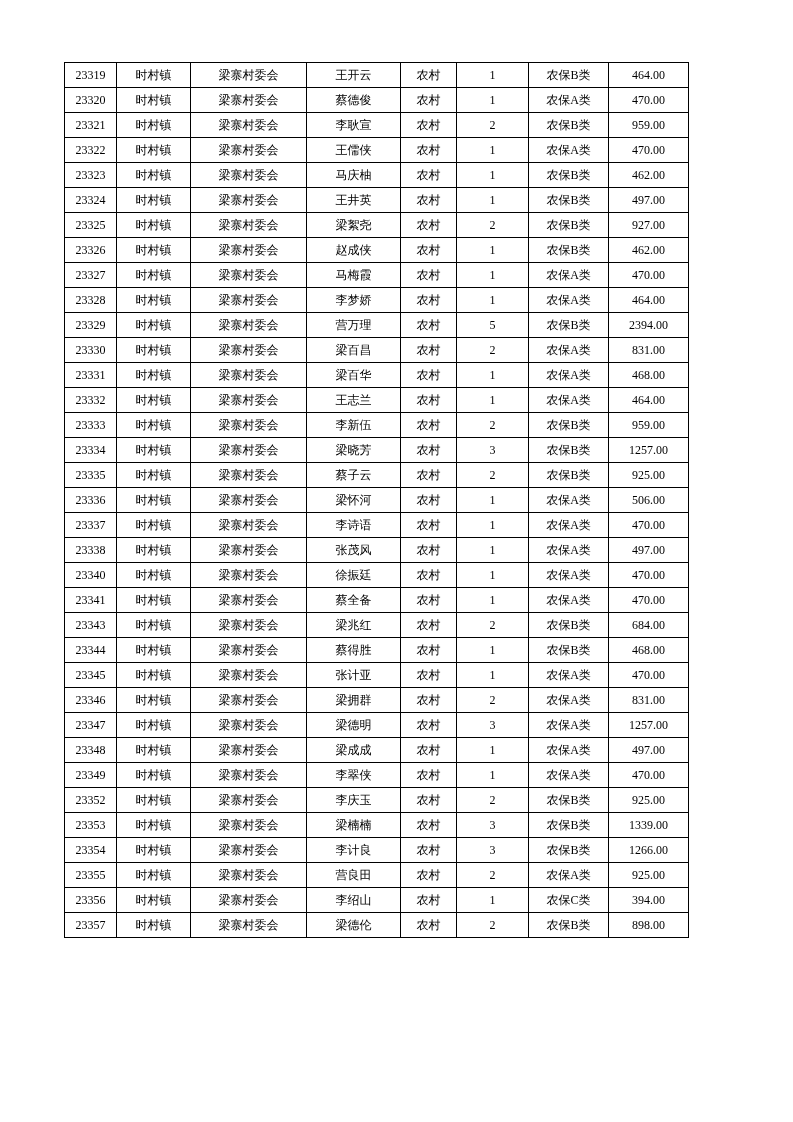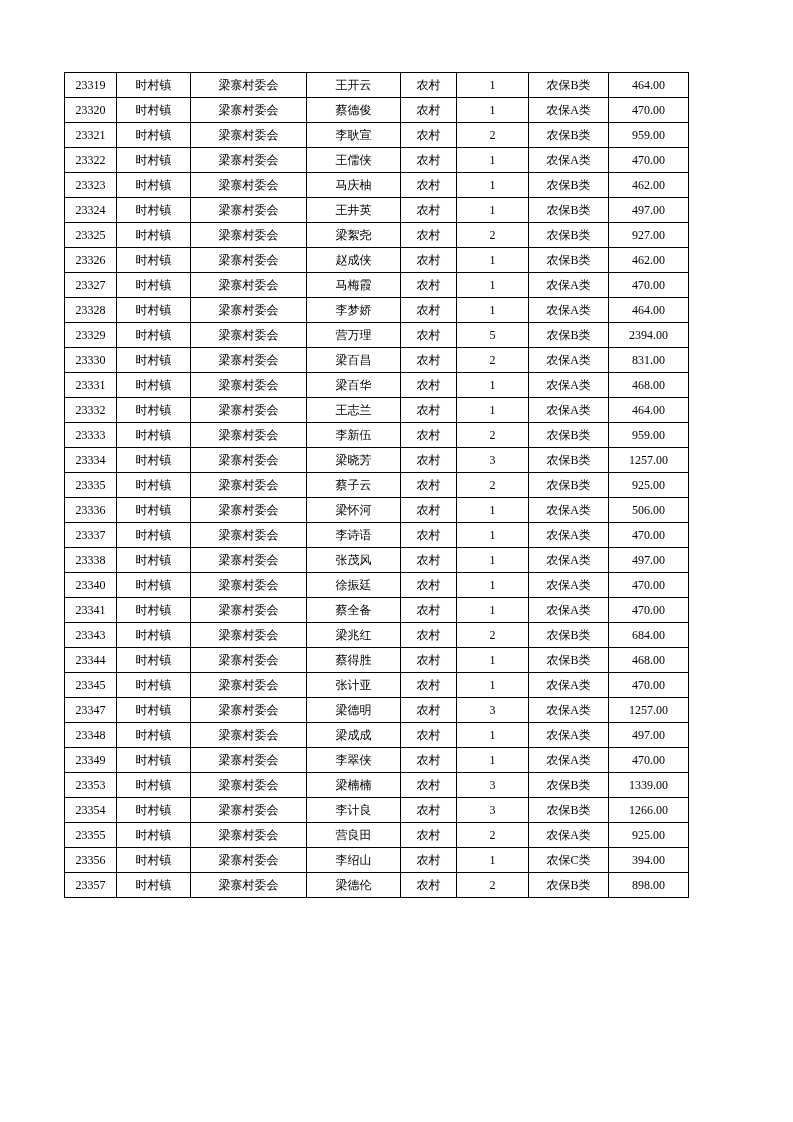--- a/index.html
+++ b/index.html
@@ -12,21 +12,21 @@
     width: 793px;
     height: 1122px;
     background: #ffffff;
     overflow: hidden;
     font-family: "Liberation Serif", "DejaVu Serif", serif;
     color: #000000;
   }
   table.data-table {
     position: absolute;
     left: 64px;
-    top: 72px;
+    top: 62px;
     border-collapse: collapse;
     table-layout: fixed;
     width: 624px;
   }
   table.data-table td {
     border: 1px solid #000000;
     height: 24px;
     font-size: 12px;
     line-height: 24px;
     text-align: center;
@@ -307,20 +307,30 @@
           <td class="col-id">23345</td>
           <td class="col-town">时村镇</td>
           <td class="col-committee">梁寨村委会</td>
           <td class="col-name">张计亚</td>
           <td class="col-type">农村</td>
           <td class="col-count">1</td>
           <td class="col-category">农保A类</td>
           <td class="col-amount">470.00</td>
         </tr>
         <tr>
+          <td class="col-id">23346</td>
+          <td class="col-town">时村镇</td>
+          <td class="col-committee">梁寨村委会</td>
+          <td class="col-name">梁拥群</td>
+          <td class="col-type">农村</td>
+          <td class="col-count">2</td>
+          <td class="col-category">农保A类</td>
+          <td class="col-amount">831.00</td>
+        </tr>
+        <tr>
           <td class="col-id">23347</td>
           <td class="col-town">时村镇</td>
           <td class="col-committee">梁寨村委会</td>
           <td class="col-name">梁德明</td>
           <td class="col-type">农村</td>
           <td class="col-count">3</td>
           <td class="col-category">农保A类</td>
           <td class="col-amount">1257.00</td>
         </tr>
         <tr>
@@ -335,20 +345,30 @@
         </tr>
         <tr>
           <td class="col-id">23349</td>
           <td class="col-town">时村镇</td>
           <td class="col-committee">梁寨村委会</td>
           <td class="col-name">李翠侠</td>
           <td class="col-type">农村</td>
           <td class="col-count">1</td>
           <td class="col-category">农保A类</td>
           <td class="col-amount">470.00</td>
+        </tr>
+        <tr>
+          <td class="col-id">23352</td>
+          <td class="col-town">时村镇</td>
+          <td class="col-committee">梁寨村委会</td>
+          <td class="col-name">李庆玉</td>
+          <td class="col-type">农村</td>
+          <td class="col-count">2</td>
+          <td class="col-category">农保B类</td>
+          <td class="col-amount">925.00</td>
         </tr>
         <tr>
           <td class="col-id">23353</td>
           <td class="col-town">时村镇</td>
           <td class="col-committee">梁寨村委会</td>
           <td class="col-name">梁楠楠</td>
           <td class="col-type">农村</td>
           <td class="col-count">3</td>
           <td class="col-category">农保B类</td>
           <td class="col-amount">1339.00</td>

